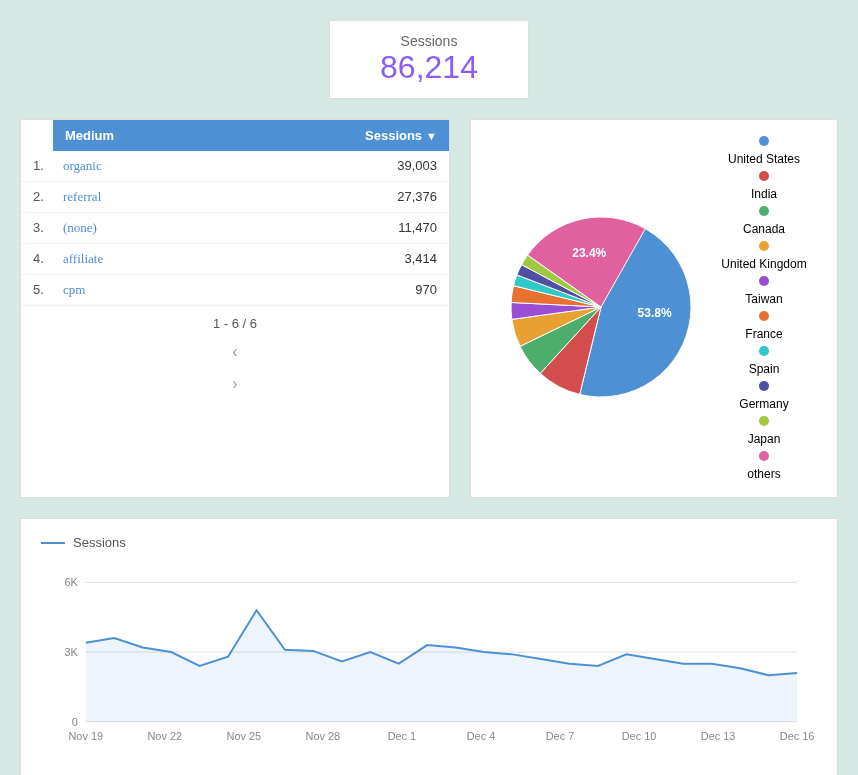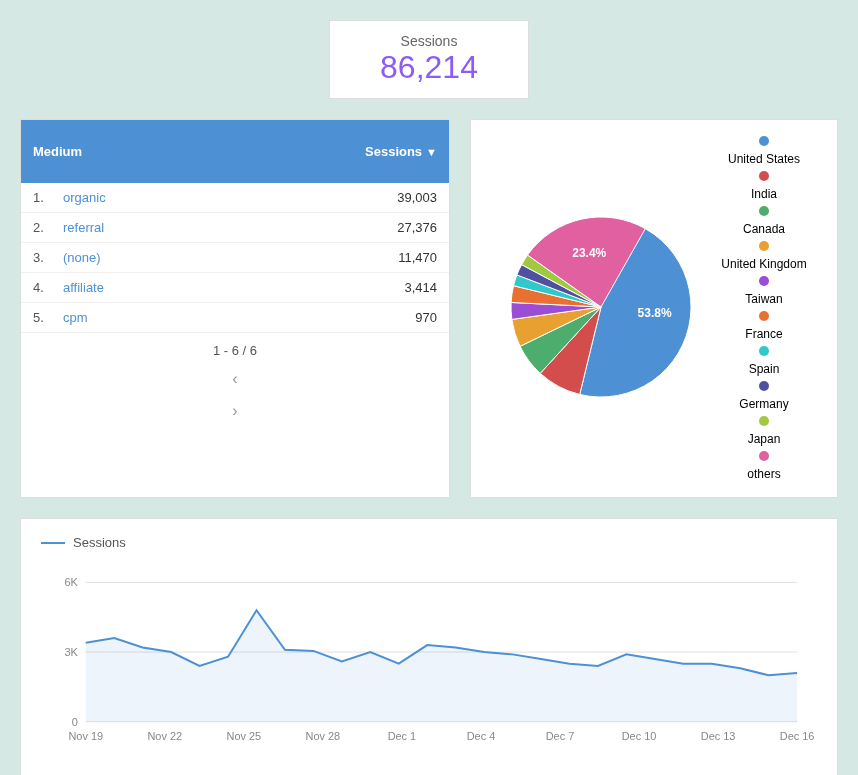--- a/index.html
+++ b/index.html
@@ -43,33 +43,34 @@
       background: white;
       border: 1px solid #ddd;
       flex: 0 0 430px;
       padding-bottom: 10px;
     }
     .table-header {
       display: flex;
       background: #4d90d4;
       color: white;
       font-weight: bold;
-      padding: 24px 12px;
+      padding: 8px 12px;
+      margin-left: 32px;
     }
     .col-medium { flex: 1; }
     .col-sessions { flex: 0 0 100px; text-align: right; display: flex; align-items: center; justify-content: flex-end; gap: 4px; }
     .sort-arrow { font-size: 11px; }
     .table-row {
       display: flex;
       padding: 7px 12px;
       border-bottom: 1px solid #f0f0f0;
       color: #333;
     }
     .row-num { flex: 0 0 30px; color: #555; }
-    .row-medium { flex: 1; color: #4d90d4; }
+    .row-medium { flex: 1; color: #4d90d4; font-family: Liberation Serif, serif; }
     .row-sessions { flex: 0 0 100px; text-align: right; }
     .pagination {
       display: flex;
       align-items: center;
       justify-content: center;
       gap: 10px;
       padding: 10px 0 4px;
       color: #555;
       flex-direction: column;
     }

